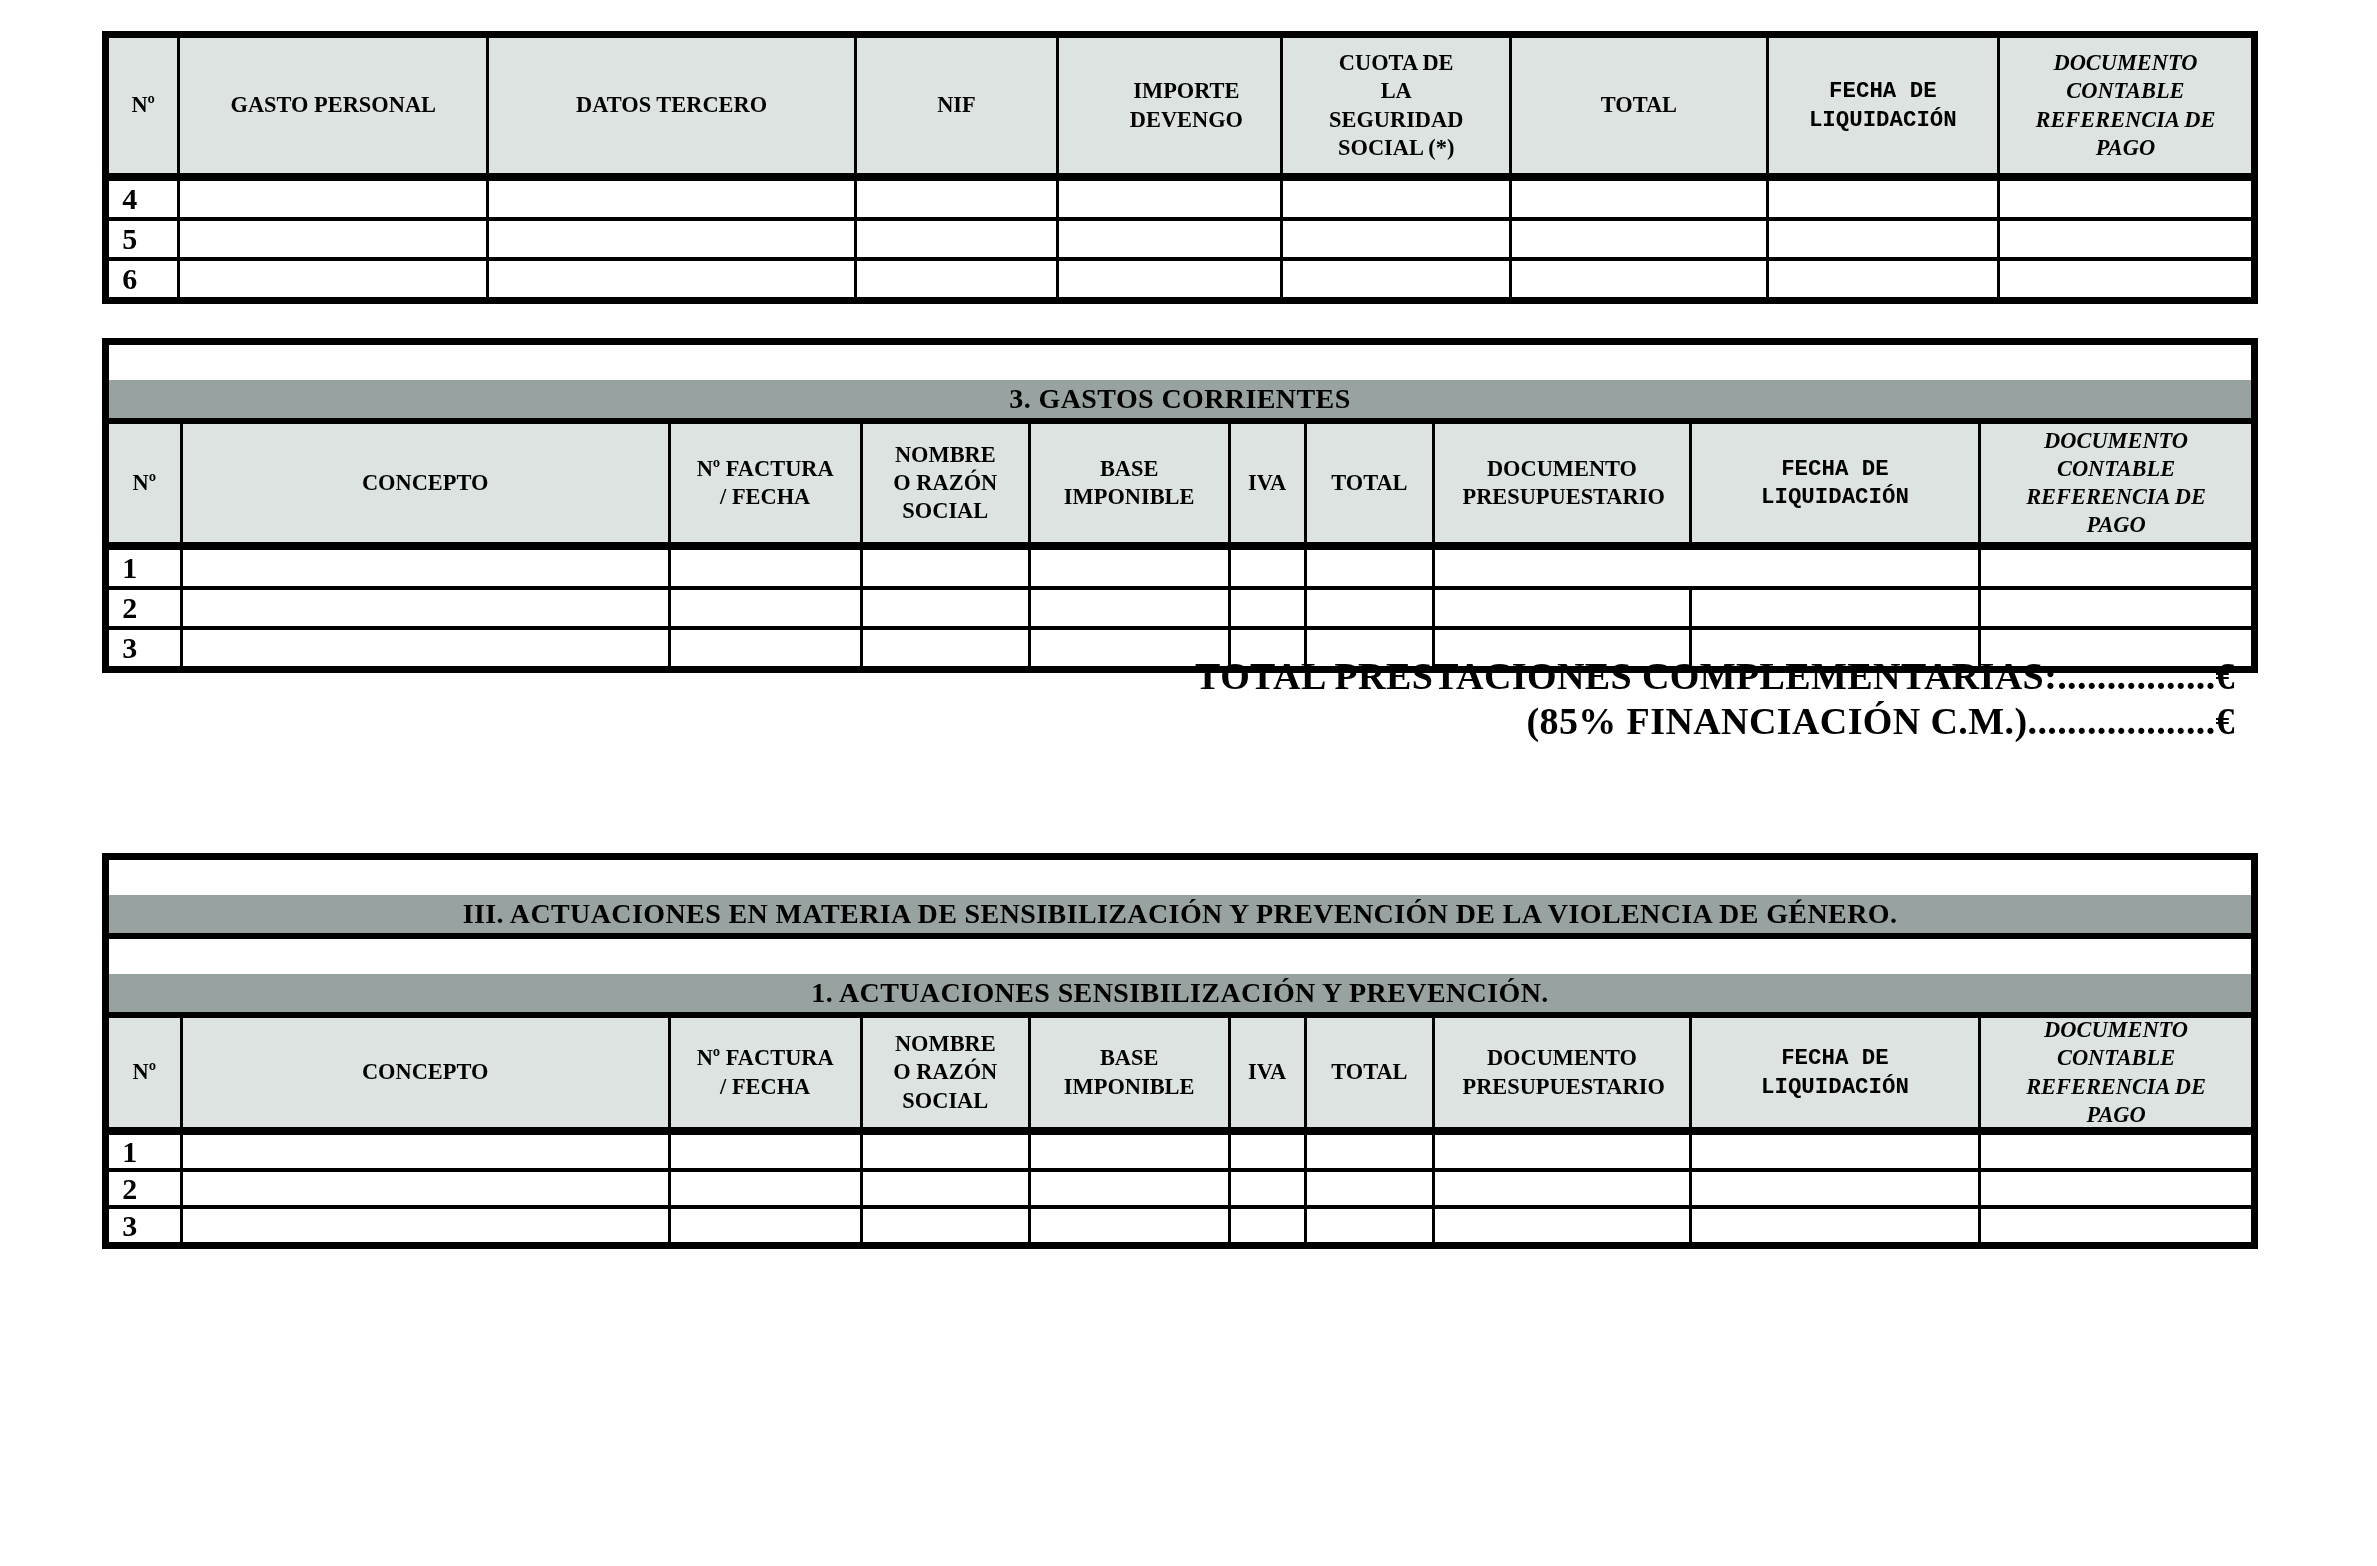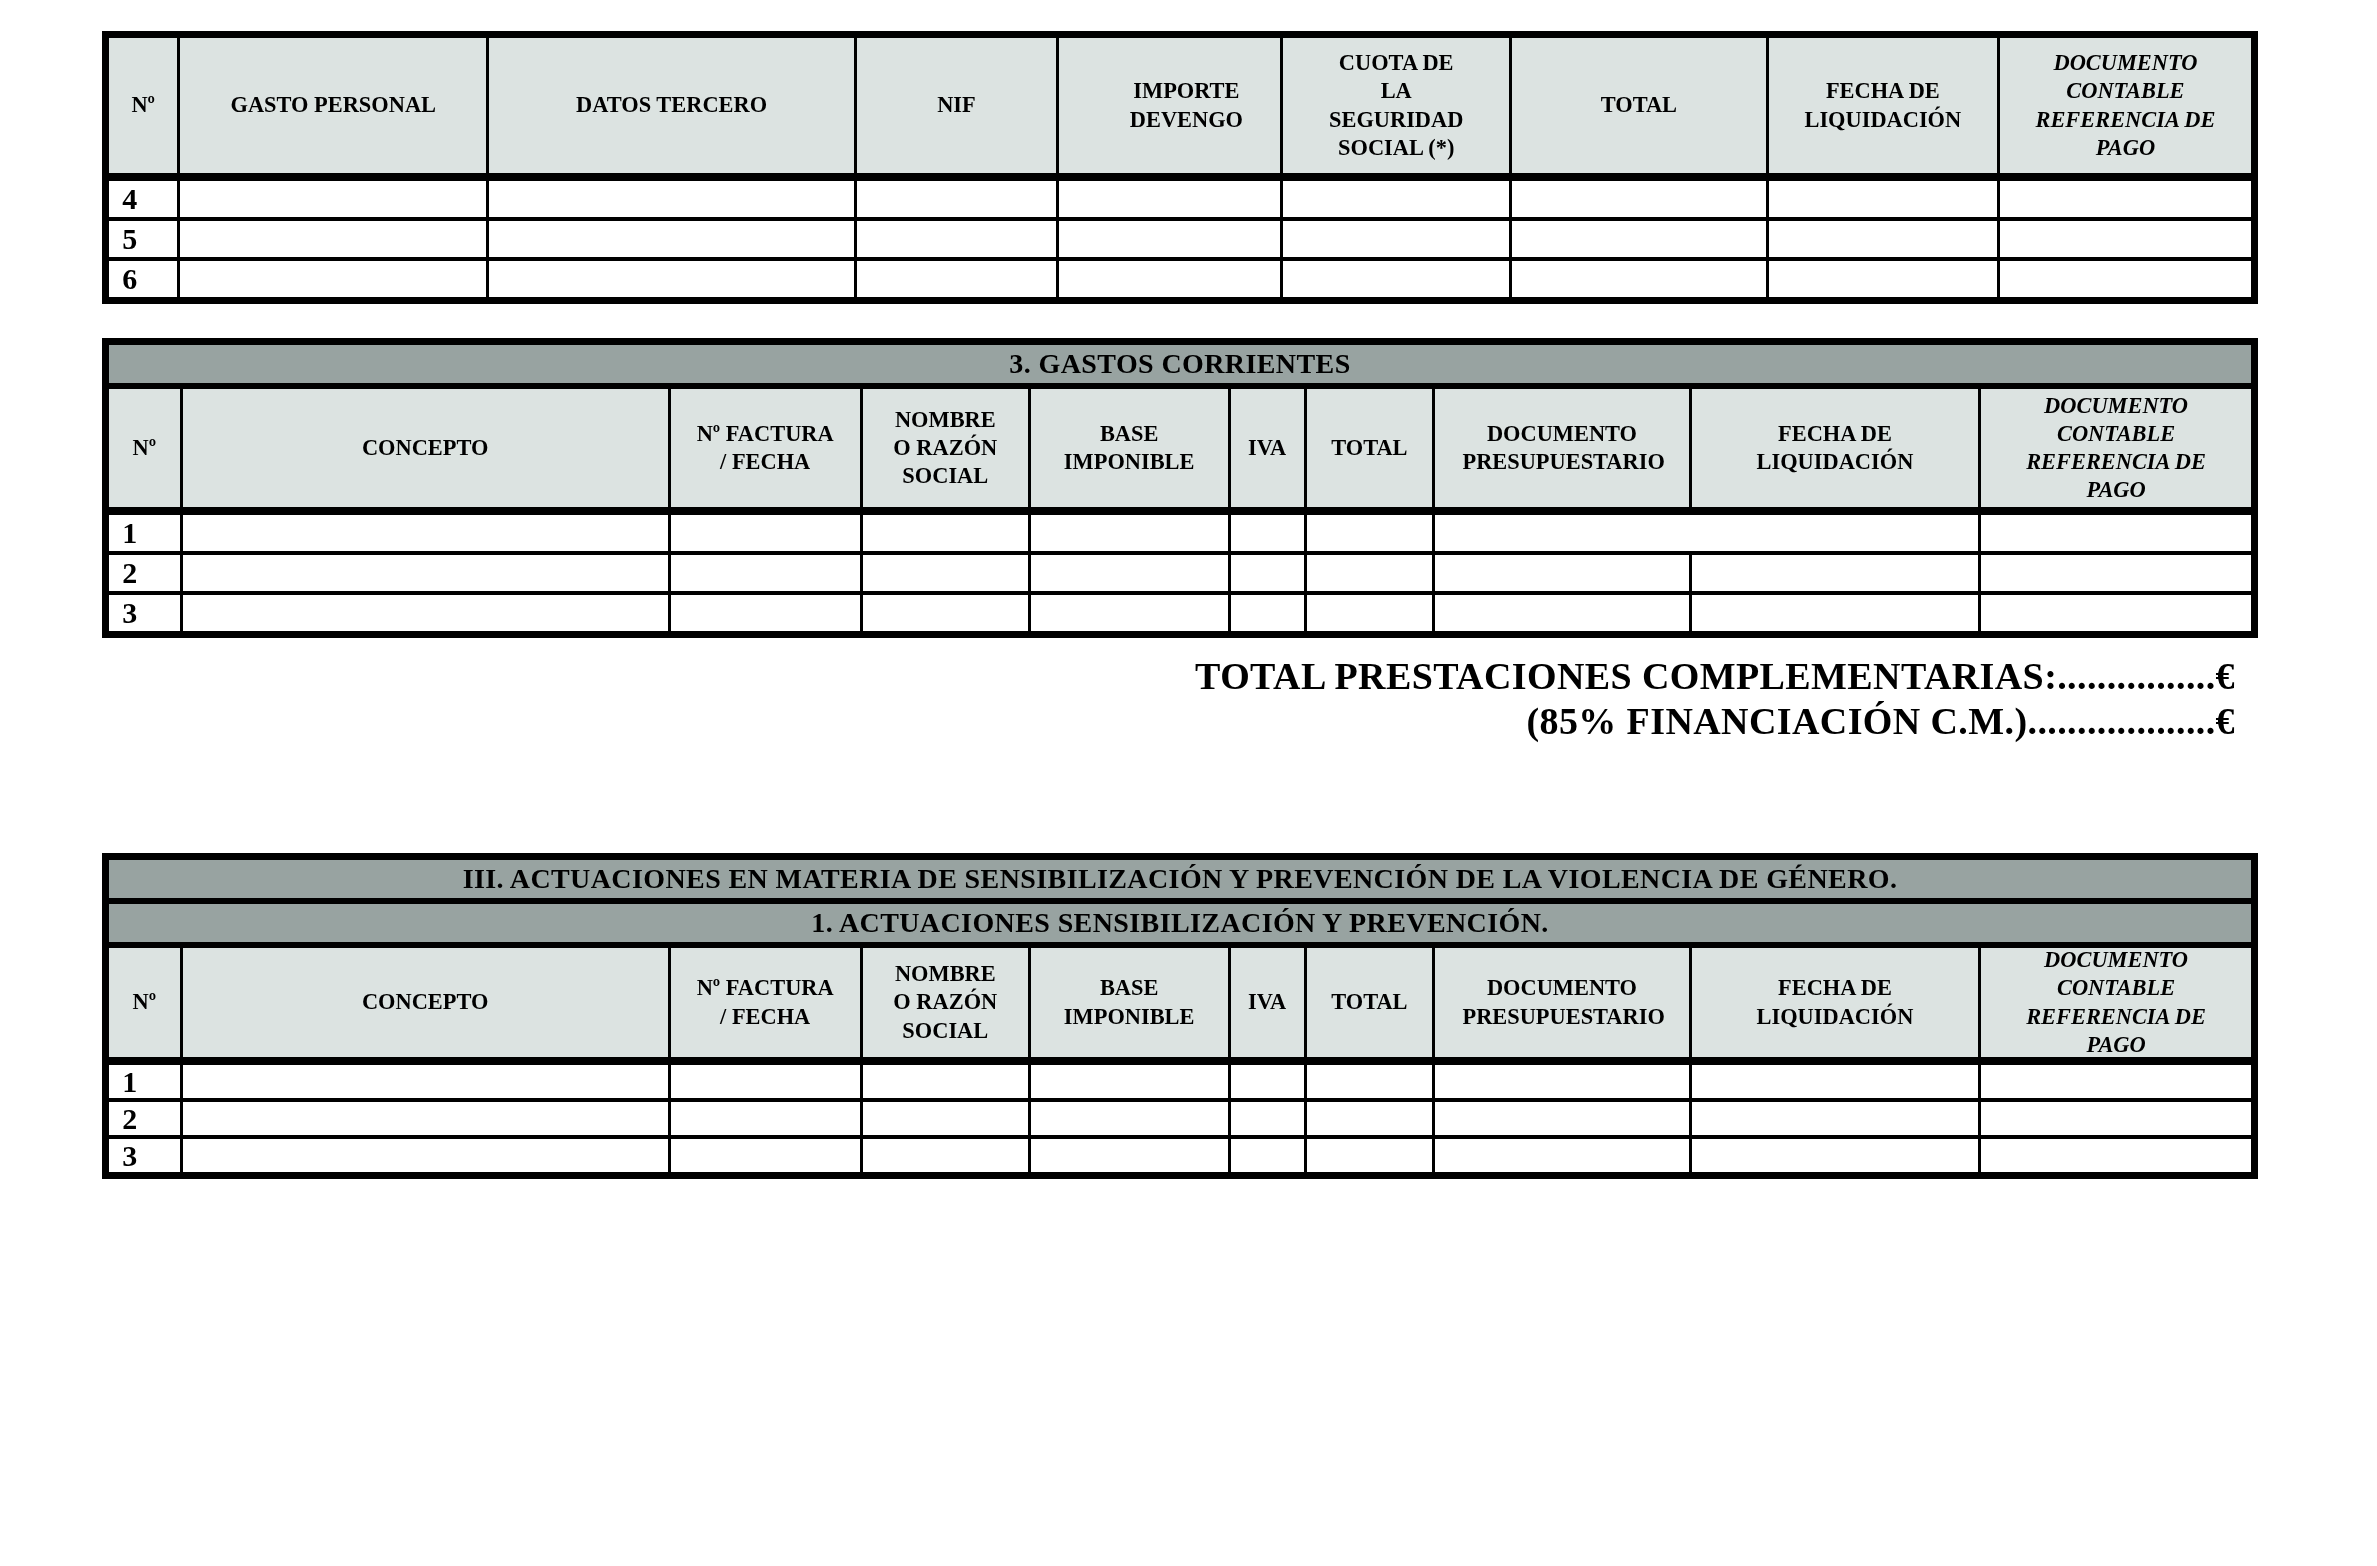--- a/index.html
+++ b/index.html
@@ -13,21 +13,21 @@
     position:absolute;left:102px;width:2156px;
     border:7.5px solid #000;box-sizing:border-box;background:#fff;
   }
   .t1{top:31px;}
   .t2{top:338px;}
   .t3{top:853px;}
 
   .titlebar{
     height:38px;background:#98a3a1;border-bottom:6.6px solid #000;
     display:flex;align-items:center;justify-content:center;
-    font-size:28px;letter-spacing:0.4px;
+    font-size:28px;letter-spacing:0.4px;margin-top:35px;
   }
 
   .hrow{display:flex;background:#dce3e1;border-bottom:8.3px solid #000;}
   .t1 .hrow{height:135px;}
   .t2 .hrow{height:118px;}
   .t3 .hrow{height:109px;}
   .hcell{
     box-sizing:border-box;border-right:3.3px solid #000;
     display:flex;align-items:center;justify-content:center;
     text-align:center;font-size:22.4px;line-height:1.26;padding:3.3px 6.6px;
@@ -48,21 +48,21 @@
   .a4{flex:0 0 9.43%;} .a5{flex:0 0 10.48%;padding-left:40px;} .a6{flex:0 0 10.67%;}
   .a7{flex:0 0 11.99%;} .a8{flex:0 0 10.79%;} .a9{flex:0 0 11.72%;}
   
   .b1{flex:0 0 3.44%;} .b2{flex:0 0 22.78%;} .b3{flex:0 0 8.97%;}
   .b4{flex:0 0 7.85%;} .b5{flex:0 0 9.32%;} .b6{flex:0 0 3.56%;}
   .b7{flex:0 0 5.99%;} .b8{flex:0 0 11.99%;} .b9{flex:0 0 13.50%;}
   .b10{flex:0 0 12.61%;}
 
   
   .w150{max-width:124px;} .w170{max-width:141px;} .w130{max-width:108px;}
-  .w160{max-width:132px;} .w180{max-width:149px;} .w200{max-width:166px;}
+  .w160{max-width:132px;} .w180{max-width:149px;} .w200{max-width:166px;font-family:Liberation Mono, monospace;}
   .w230{max-width:190px;} .w240{max-width:199px;}
 
   .totals{
     position:absolute;top:654px;right:142px;
     text-align:right;font-size:38px;line-height:45px;letter-spacing:0.4px;
     white-space:nowrap;
   }
 </style>
 </head>
 <body>

